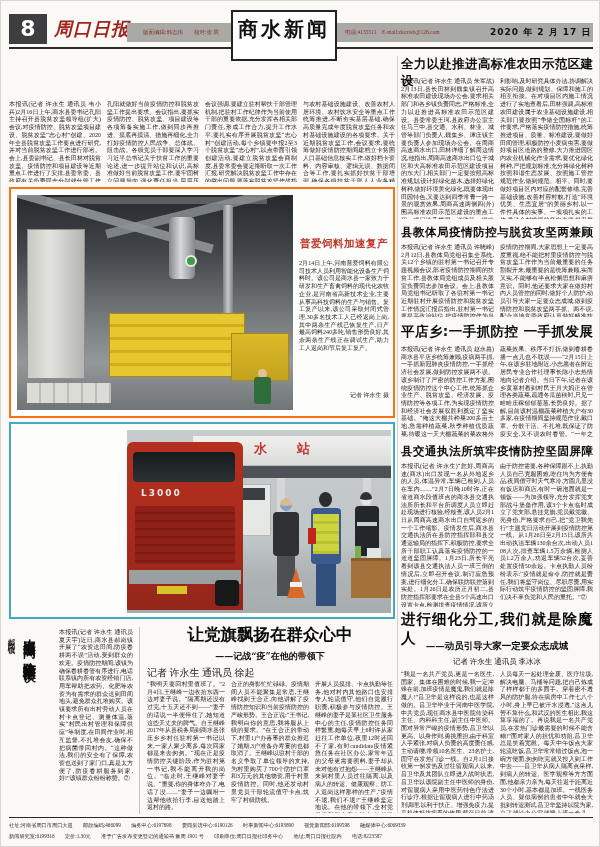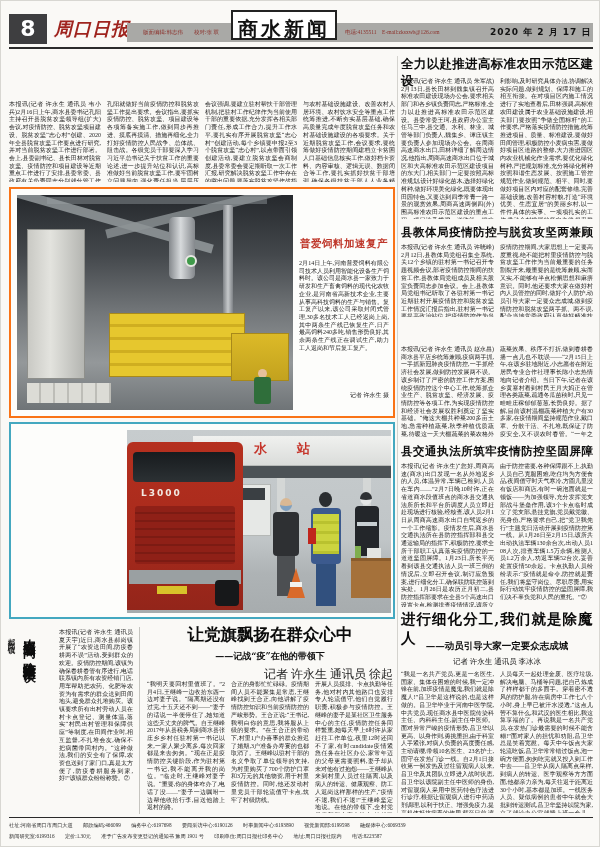--- a/index.html
+++ b/index.html
@@ -15,21 +15,21 @@
   .serif { font-family:"DejaVu Serif","Liberation Serif",serif; }
   .jl { text-align:justify; text-align-last:justify; }
 
   
   .h-pageno { left:8px; top:13px; width:38px; height:30px; background:#3e3e40; color:#fff;
               font:bold 22px/30px "DejaVu Sans",sans-serif; text-align:center; }
   .h-mast { left:53px; top:16px; font:bold italic 18px "DejaVu Serif",serif; color:#9f241e; letter-spacing:1px; }
   .h-bar { left:126px; top:22px; width:466px; height:19px; background:#a9a9a6; }
   .h-barleft { left:142px; top:28px; font-size:5.5px; color:#8c302a; z-index:3; }
   .h-barright { left:344px; top:28px; font-size:5.5px; color:#8c302a; z-index:3; }
-  .h-banner { left:230px; top:9px; width:106px; height:30px; background:#fff; border:2px solid #232323;
+  .h-banner { left:230px; top:9px; width:106px; height:51px; background:#fff; border:2px solid #232323;
               font:bold 20px/34px "DejaVu Serif",serif; text-align:center; letter-spacing:3px; z-index:4; color:#111; }
   .h-date { left:489px; top:25px; font:bold 9px "DejaVu Sans",sans-serif; color:#111; letter-spacing:1px; z-index:3; }
   .h-rule { left:8px; top:46px; width:584px; height:2px; background:#2b2b2b; }
 
   
   .m-head { left:8px; top:55px; width:386px; font-weight:900; font-size:18px; line-height:1.25;
             color:#0c0c0c; letter-spacing:-0.5px; }
   .m-cols { left:8px; top:100px; width:386px; height:81px; }
 
   
@@ -72,21 +72,21 @@
   .v-loc { left:5px; top:631px; height:70px; writing-mode:vertical-rl; font:bold 7.5px "DejaVu Sans",sans-serif;
            letter-spacing:4px; color:#1a1a1a; }
   .v-head { left:19px; top:628px; height:186px; writing-mode:vertical-rl; font:bold 13px "DejaVu Sans",sans-serif;
             letter-spacing:1.5px; color:#0d0d0d; }
   .v-body { left:58px; top:628px; width:74px; height:185px; }
   .v-rule { left:138px; top:626px; width:1px; height:187px; background:#c6c5c0; }
 
   
   .dq-head { left:146px; top:623px; width:246px; text-align:center; font-weight:900; font-size:16.5px; color:#0b0b0b; }
   .dq-sub { left:146px; top:649px; width:246px; text-align:center; font-weight:bold; font-size:9px; color:#111; }
-  .dq-by { left:146px; top:665px; width:246px; text-align:right; font-size:12px; color:#222; }
+  .dq-by { left:146px; top:665px; width:246px; text-align:left; font-size:10px; color:#222; }
   .dq-body { left:146px; top:680px; width:246px; height:132px; }
 
   
   .f-rule { left:8px; top:816px; width:584px; height:1px; background:#2a2a2a; }
   .f-l1 { left:8px; top:821px; width:584px; font-size:5.2px; color:#2c2c2c; }
   .f-l2 { left:8px; top:832px; width:584px; font-size:5.2px; color:#2c2c2c; }
 
   
   .p1-beam1 { position:absolute; left:-30px; top:18px; width:230px; height:9px; background:#9aa0a3; transform:rotate(16deg); opacity:.8; }
   .p1-beam2 { position:absolute; right:-30px; top:8px; width:220px; height:9px; background:#8d9396; transform:rotate(-14deg); opacity:.8; }
@@ -230,20 +230,21 @@
     <div class="body-text">本报讯(记者 许永生 通讯员 朱军战)2月13日,县长田林到魏集镇召开高标准农田建设现场办公会,要求相关部门和各乡镇负责同志,严格标准,全力以赴推进高标准农田示范区建设。县委常委王珂,县政府办公室主任马三中,县交通、水利、林业、城管等部门负责人,魏集乡、谭庄镇主要负责人参加现场办公会。在周商高速商水出口,田林详细了解周边情况,他指出,周商高速商水出口位于城区和大高标准农田示范区建设项目的东大门,相关部门一定要按照高标准规划,设计好绿化苗木,选择好绿化树种,做好环境美化绿化,既要体现出田园特色,又要达到四季常青一路一景的观赏效果,周商高速两侧四(外)围高标准农田示范区建设的重点工程、项目涉及桥梁、道路等、排水渠、工程量、任务重,电要求、交通等部门要形成合力推进各种建材运输等突出的不</div>
     <div class="body-text">利影响,及时研究具体办法,协调解决实际问题,做到规划、保障和施工的相互衔接。在对项目区内施工情况进行了实地查看后,田林强调,高标准农田建设属于农业基础设施建设,相关部门要按照“争做全国标杆”的工作要求,严格落实疫情防控措施,统筹推进项目、质量、标准建设,要做好田间管理,积极防控小麦病虫害,要做好项目区道路的整修,大力推进园区内农业机械化作业需求,要优化绿化树种,严把规划标准,充分将绿化树种按照和谐生态发展、按照施工管控规范作业,做到规范、相平、同时,要做好项目区内对应的配套修缮,完善基础设施,改善村容村貌,打造“环境优美、生态宜居”的美丽乡村,以一件件具体的实事、一项项扎实的工作,带动全村发展的坚实步伐,提升群众的获得感、幸福感。②</div>
   </div>
 
   <div class="abs r-h2 sans jl">县教体局疫情防控与脱贫攻坚两兼顾</div>
   <div class="abs r-b2 cols">
     <div class="body-text">本报讯(记者 许永生 通讯员 许晓峰)2月12日,县教体局党组召集全系统,关12个乡镇的驻村第一书记召开专题视频会议,部署疫情防控期间的扶贫工作,县教体局党组成员及相关股室负责同志参加会议。会上,县教体局党组书记听取了各驻村第一书记近期驻村开展疫情防控和脱贫攻坚工作情况汇报后指出,驻村第一书记要提高政治站位,把疫情防控作为当前最重要的工作来抓,以身作则,靠前指挥,坚守岗位,严格落实“疫情就是命令、防控就是责任”的要求,不讲条件、不讲价钱,与人民群众同舟共济,共同抗击新冠肺炎疫情。</div>
     <div class="body-text">疫情防控期间,大家思想上一定要高度重视,绝不能把村里疫情防控与脱贫攻坚工作作为当前最重要的任务割裂开来,最重要的是统筹兼顾,实而又实,不能够有半点松懈思想和麻痹意识。同时,他还要求大家在做好村内人员管控的同时,做好个人防护,动员引导大家一定要众志成城,做到疫情防控和脱贫攻坚两手抓、两不误,配合当地党委政府认真做好精准扶贫和对口帮扶工作,让贫困群众感受到党和政府的关怀与温暖。会后,该局为各驻村第一书记发放了84瓶酒精、84消毒液和医用防护口罩等防疫物资。②</div>
   </div>
 
+  <div class="abs r-h3 sans jl">平店乡:一手抓防控 一手抓发展</div>
   <div class="abs r-b3 cols">
     <div class="body-text">本报讯(记者 许永生 通讯员 赵永昌)商水县平店乡统筹兼顾,疫病两手抓,一手抓新冠肺炎疫情防控,一手抓经济社会发展,做到防控发展两不误。该乡制订了严密的防控工作方案,围绕疫情防控这个中心工作,统筹抓企业生产、脱贫攻坚、经济发展、疫情防控等各项工作,为实现疫情防控和经济社会发展双胜利奠定了坚实基础。“俺这大棚共种菜200多亩土地,急需种植蔬菜,秋季种植优质蔬菜,待暖这一天大棚蔬菜的菜农格外争分夺秒,抢天气为菜农户分装喷洒除草剂,这一连串</div>
     <div class="body-text">蔬菜效果、秩序不打折,做到春耕春播一点儿也不耽误——“2月15日上午,在该乡驻地附近,小志愿者在附近居民专业合作社理事长陈小志热情地向记者介绍。当日下午,记者在该乡黄寨村看到村民王月大妈正在管理各类蔬菜,疏通冬瓜苗秧时,只见一畦畦庄稼郁郁葱葱,长势良好。据了解,目前该村温棚蔬菜种植大户有30多家,在疫情期间坚持规范作业,戴口罩、分散干活、不扎堆,既保证了防疫安全,又不误农时春管。“一年之计在于春,疫情防控和春耕管理都重要,咱庄稼人都舍不得耽误。”菜农韩大妈笑着说。②</div>
   </div>
 
   <div class="abs r-h4 sans jl">县交通执法所筑牢疫情防控坚固屏障</div>
   <div class="abs r-b4 cols">
     <div class="body-text">本报讯(记者 许永生)“您好,周商高速(商水)出口发现一名从外地返乡的人员,体温异常,车辆已检到,人员在车内……”2月7日晚10时许,正在省道商水段值班点的商水县交通执法所所长和平台所调度人员立即赶赴现场进行核验,经核查,该人员2月1日从周商高速商水出口自驾返乡的一个工作缩影。疫情发生后,商水县交通执法所在县防控指挥部和县交通运输局的指挥下,积极防控,要求全所干部职工认真落实疫情防控的一道道坚固屏障。1月23日,所长平亮看到该县交通执法人员一班三倒的情况后,立即召开会议,制订应急预案,进行细化分工,确保联防联控落到实处。1月26日是农历正月初二,县防控指挥部要求在全县5个高速出口设置卡点,检测排查疫情情况,该所立即启动应急预案,一十个社区、车辆和人员全部到岗到位,投入工作。</div>
     <div class="body-text">由于防控需要,各种保障跟不上,执勤人员自己克服困难,吃住均为方便食品,夜间值守时天气寒冷,方圆几里没有饭店和商店,有时一碗泡面就是一顿饭——为加强领导,充分发挥党支部战斗堡垒作用,该3个卡点临时成立了党支部,悬挂党旗,党员戴党徽、亮身份,严格要求自己,把“党卫我先行”主题党日活动开展到疫情防控第一线。从1月26日至2月15日,该所共出动执法车辆130余台次,出动人员108人次,排查车辆1.5万余辆,检测人员1.2万余人,劝返车辆52台次,妥善处置疫情50余起。卡点执勤人员纷纷表示:“疫情就是命令,防控就是责任,我们将坚守岗位、尽职尽责,用实际行动筑牢疫情防控的坚固屏障,我们决不辜负党和人民的重托。”②</div>
   </div>

